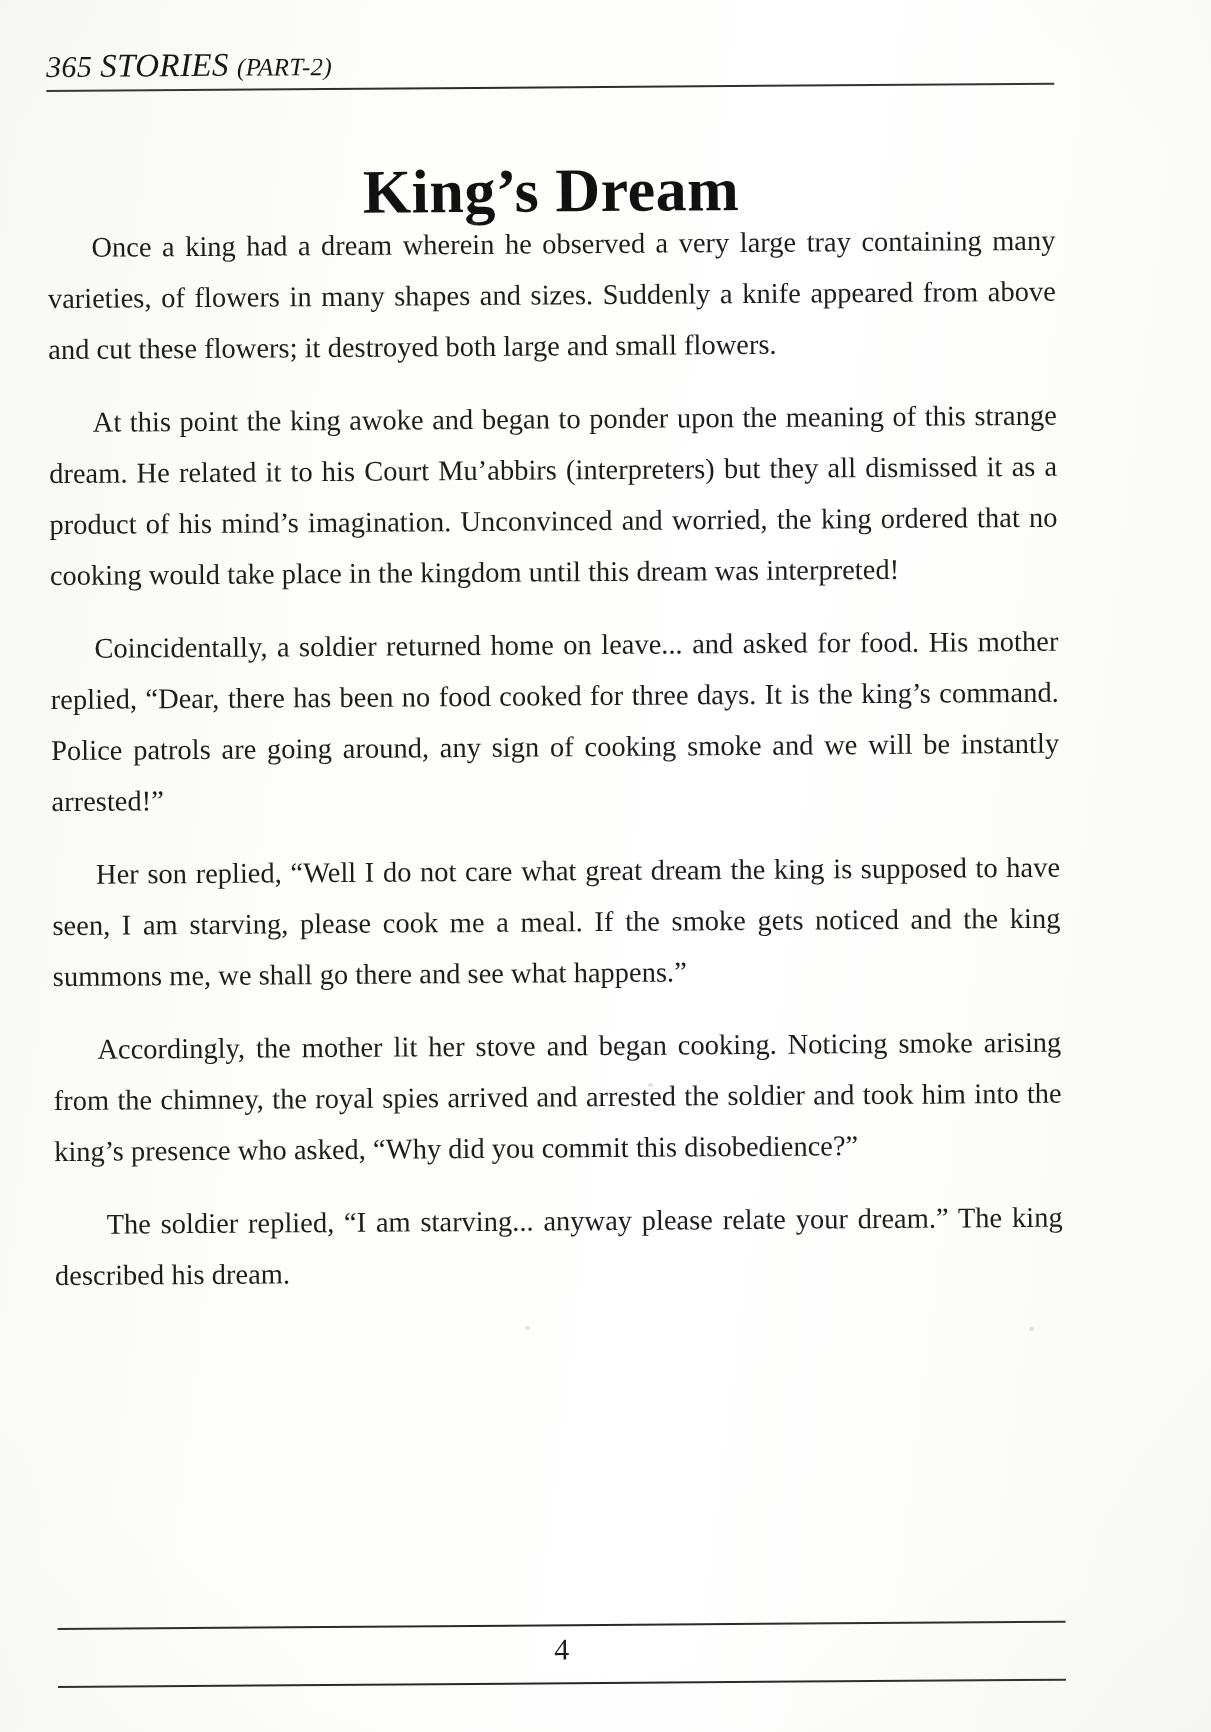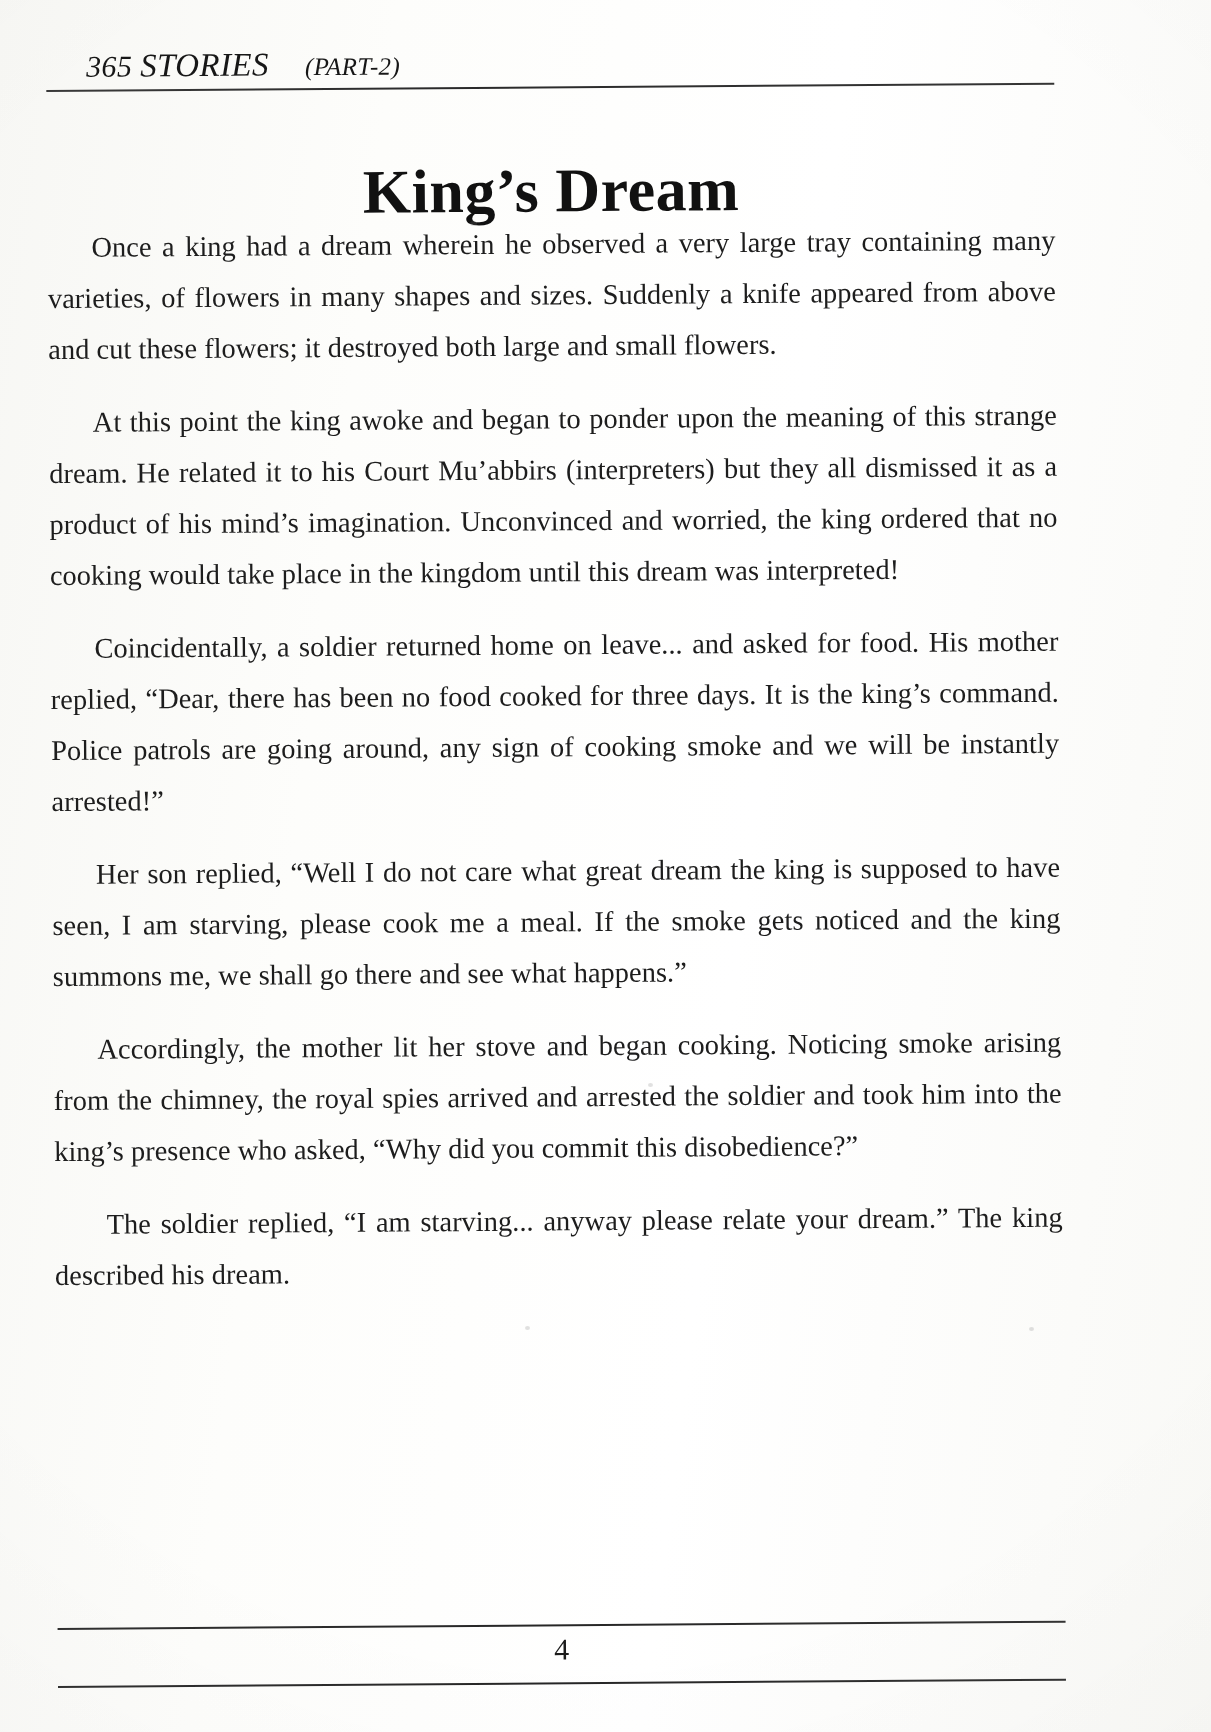--- a/index.html
+++ b/index.html
@@ -59,28 +59,26 @@
 
   .header-title {
     font-style: italic;
     font-size: 30px;
     letter-spacing: 0.4px;
     color: #171717;
     white-space: nowrap;
   }
   .header-title .caps-lead {
     font-size: 30px;
-    margin-left: 40px;
   }
   .header-title .smallcaps {
     font-size: 33px;
   }
   .header-title .part {
     font-size: 25px;
-    margin-left: 28px;
   }
 
   .header-rule {
     position: absolute;
     left: 0;
     top: 42px;
     width: 1008px;
     height: 2px;
     background: linear-gradient(90deg, #3a3a3a 0%, #2a2a2a 40%, #353535 100%);
   }

